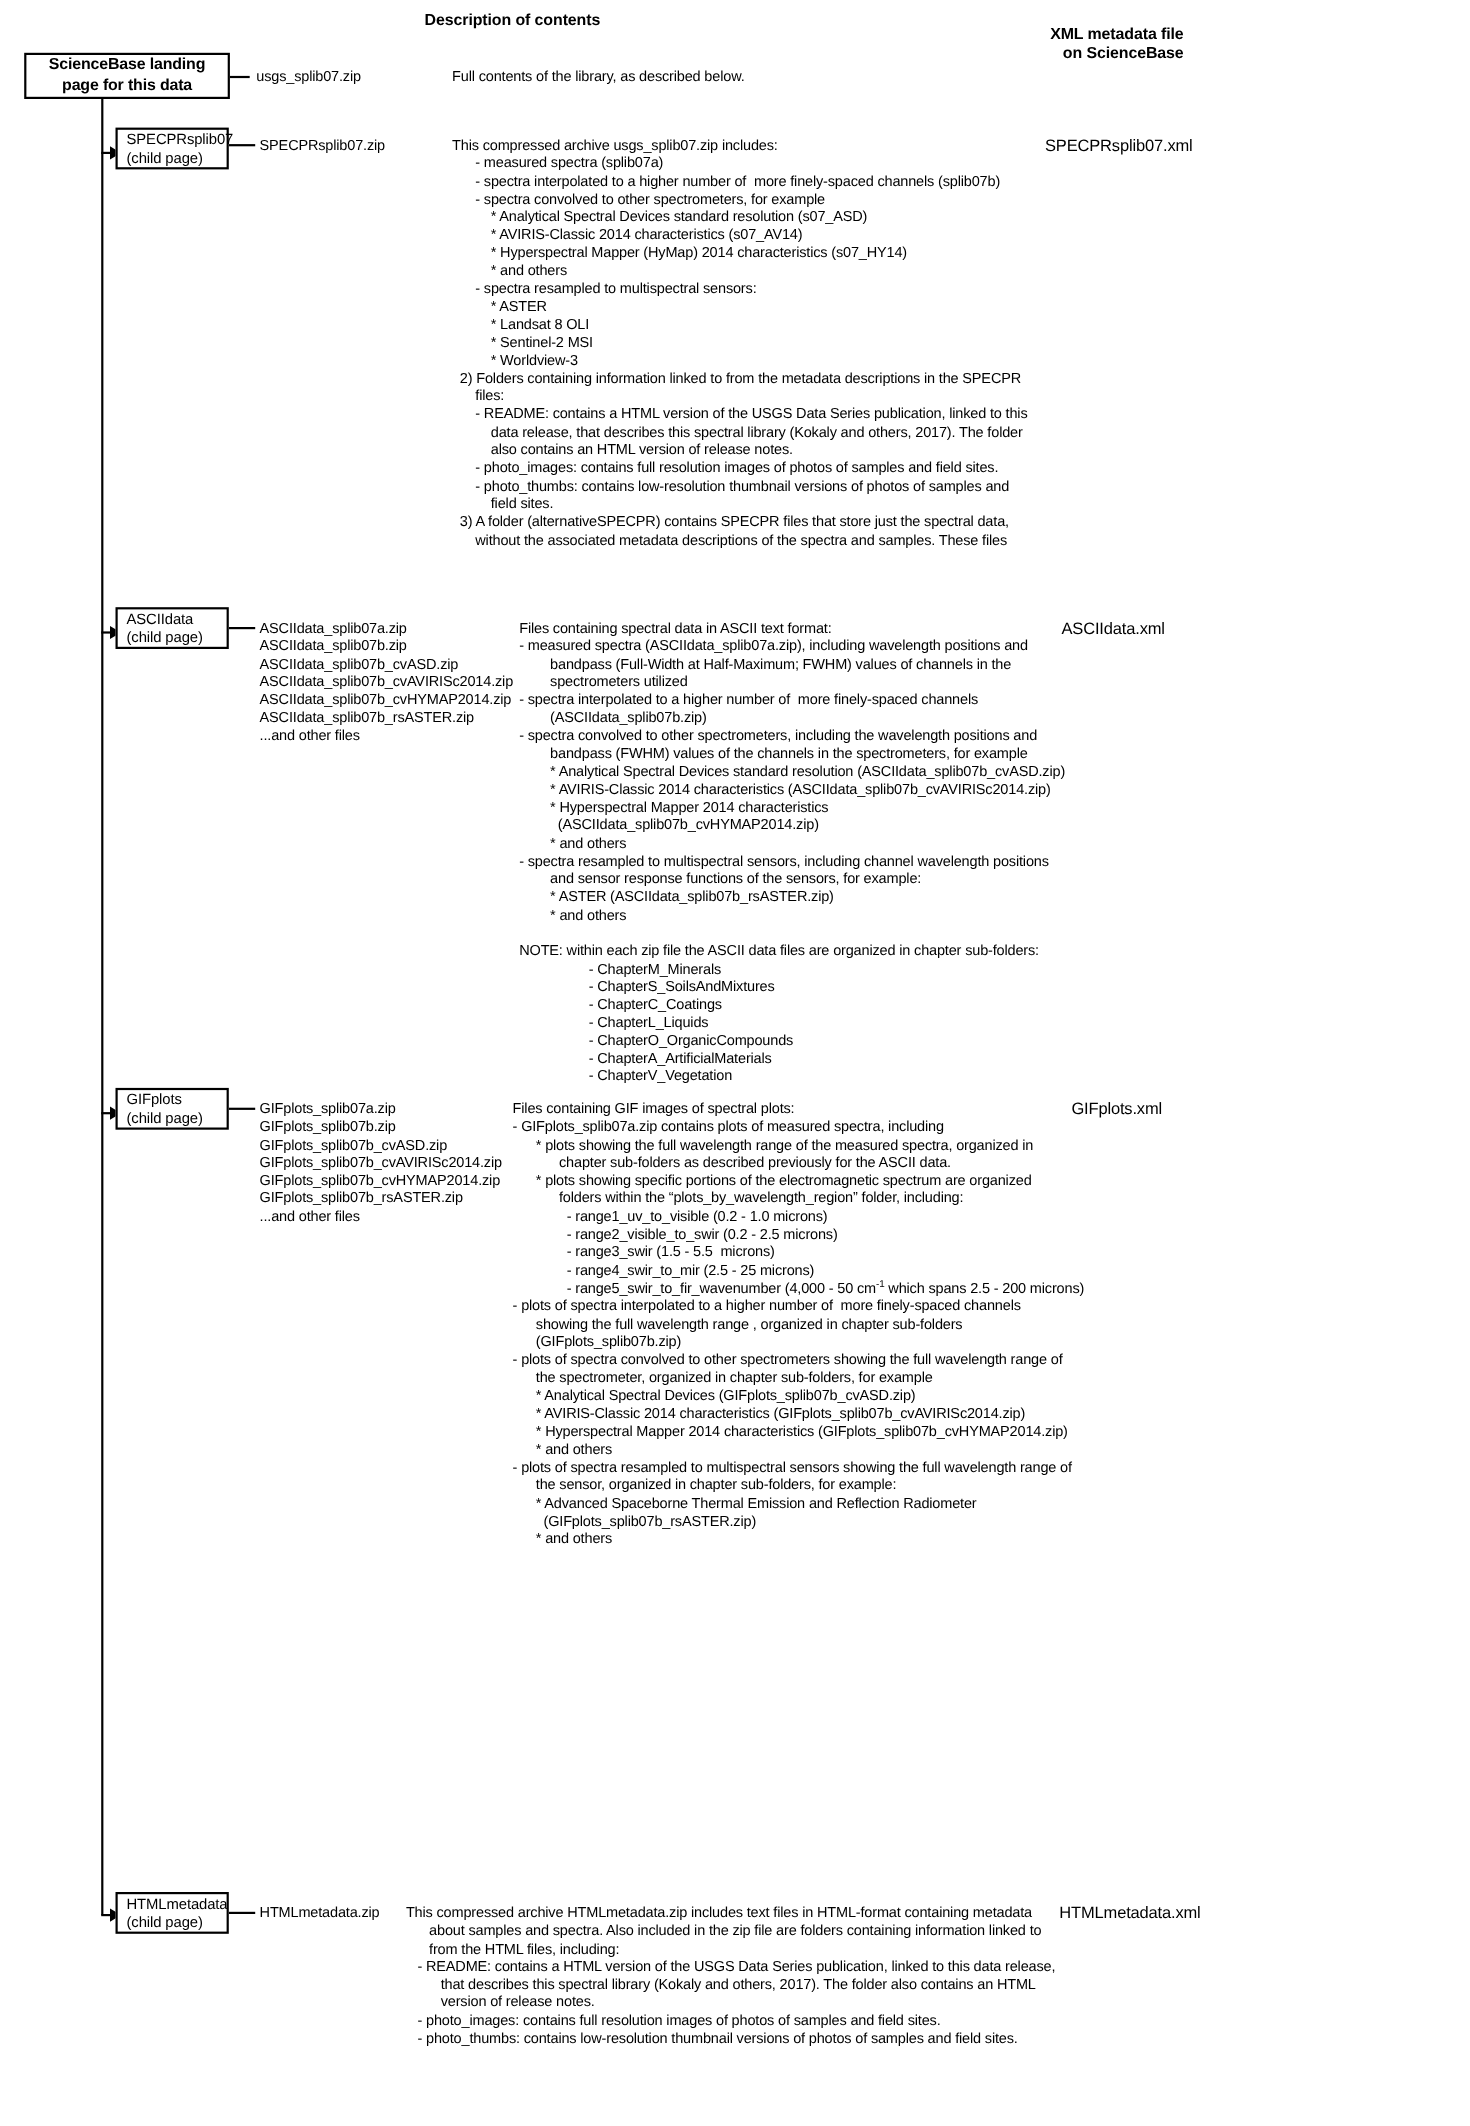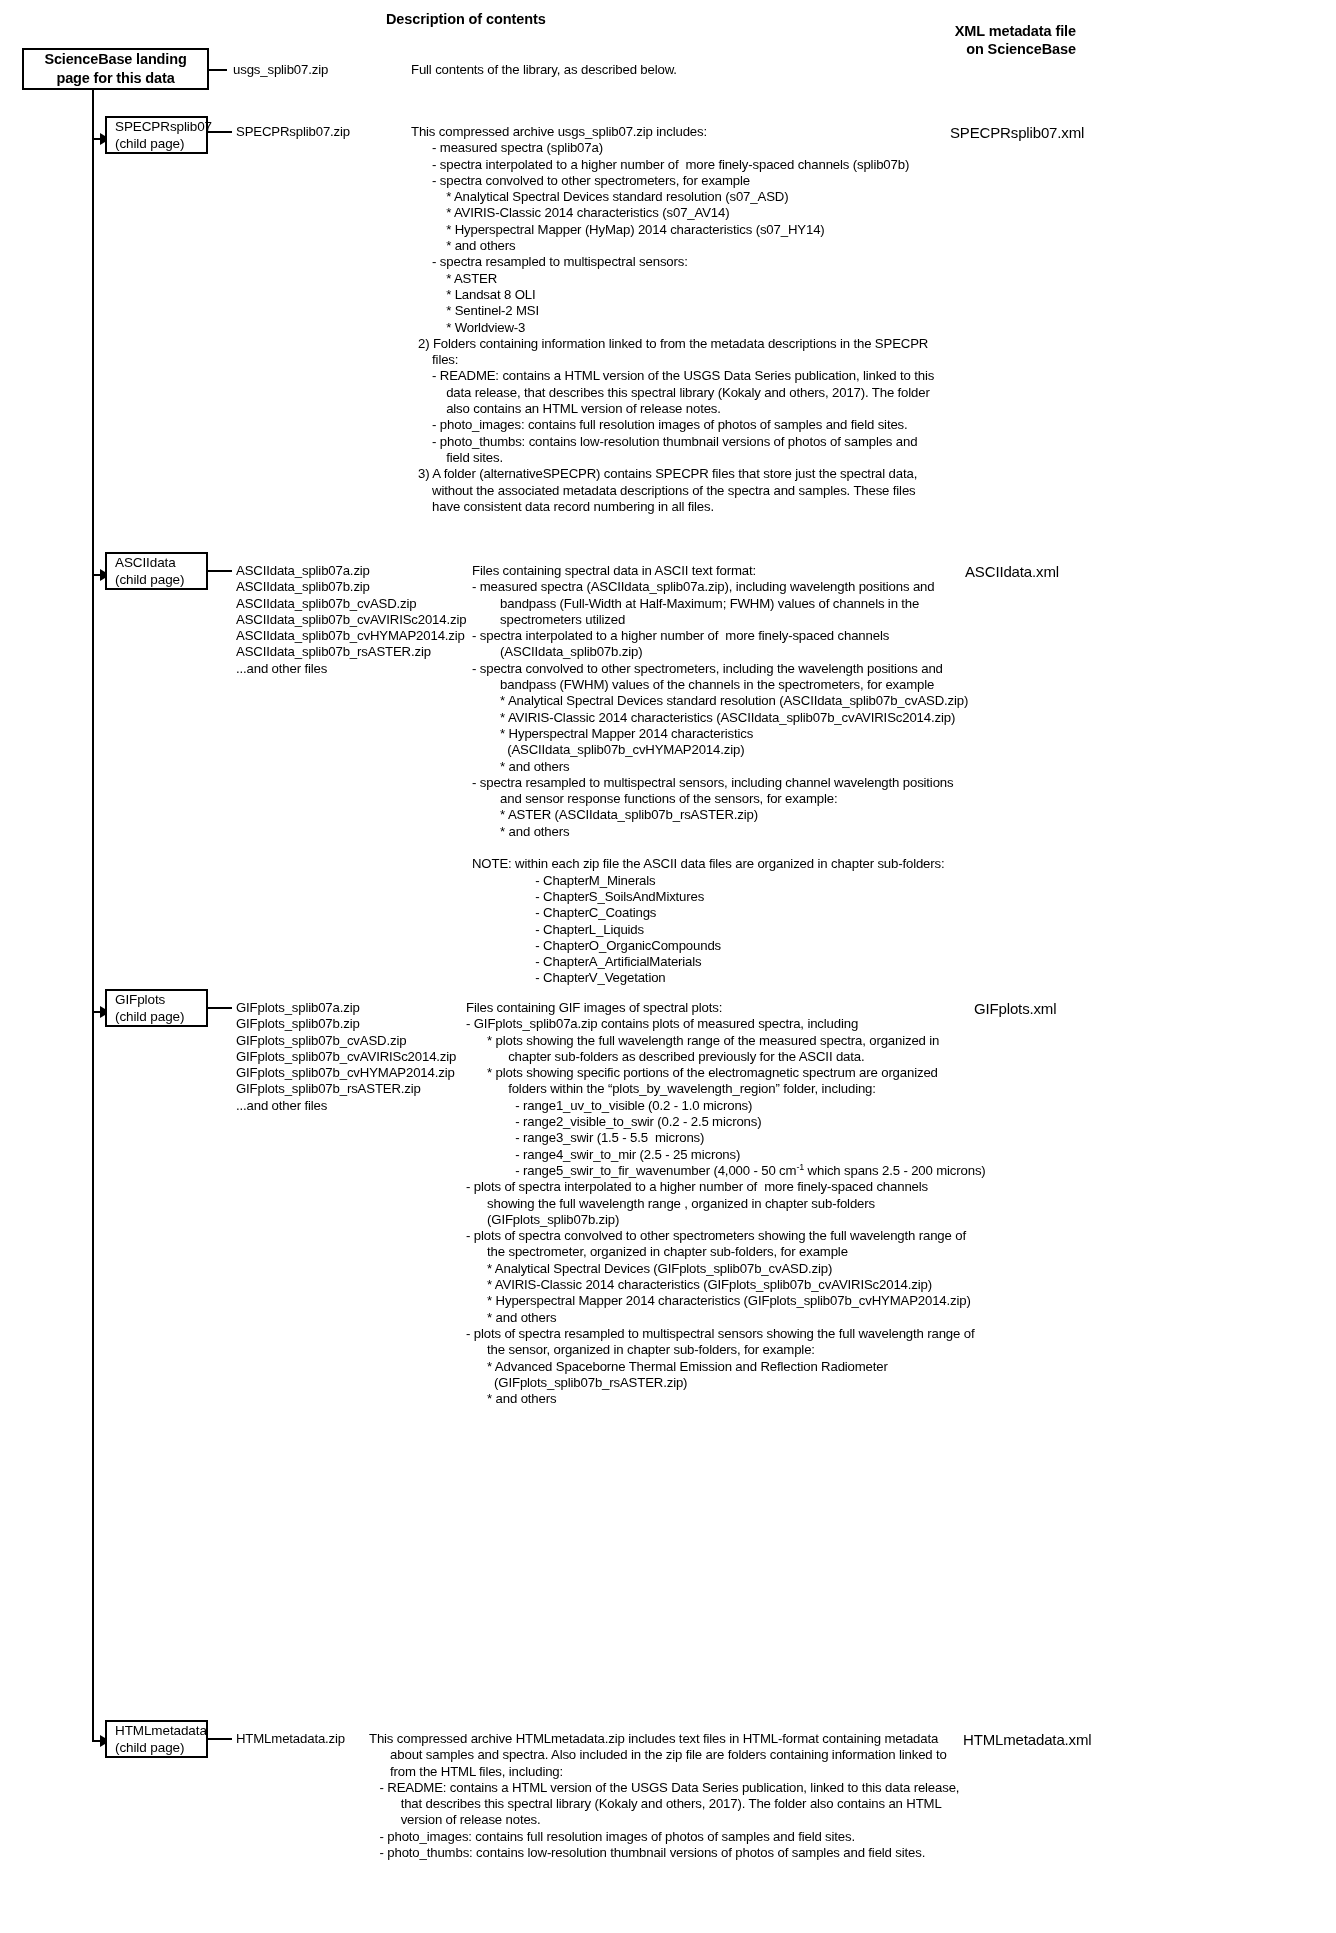--- a/index.html
+++ b/index.html
@@ -198,21 +198,20 @@
       <span class="ln">  2) Folders containing information linked to from the metadata descriptions in the SPECPR</span>
       <span class="ln">      files:</span>
       <span class="ln">      - README: contains a HTML version of the USGS Data Series publication, linked to this</span>
       <span class="ln">          data release, that describes this spectral library (Kokaly and others, 2017). The folder</span>
       <span class="ln">          also contains an HTML version of release notes.</span>
       <span class="ln">      - photo_images: contains full resolution images of photos of samples and field sites.</span>
       <span class="ln">      - photo_thumbs: contains low-resolution thumbnail versions of photos of samples and</span>
       <span class="ln">          field sites.</span>
       <span class="ln">  3) A folder (alternativeSPECPR) contains SPECPR files that store just the spectral data,</span>
       <span class="ln">      without the associated metadata descriptions of the spectra and samples. These files</span>
-      <span class="ln">      have consistent data record numbering in all files.</span>
     </div>
 
   <div class="abs desc" style="left:472px; top:563px; width:620px;">
       <span class="ln">Files containing spectral data in ASCII text format:</span>
       <span class="ln">- measured spectra (ASCIIdata_splib07a.zip), including wavelength positions and</span>
       <span class="ln">        bandpass (Full-Width at Half-Maximum; FWHM) values of channels in the</span>
       <span class="ln">        spectrometers utilized</span>
       <span class="ln">- spectra interpolated to a higher number of  more finely-spaced channels</span>
       <span class="ln">        (ASCIIdata_splib07b.zip)</span>
       <span class="ln">- spectra convolved to other spectrometers, including the wavelength positions and</span>

